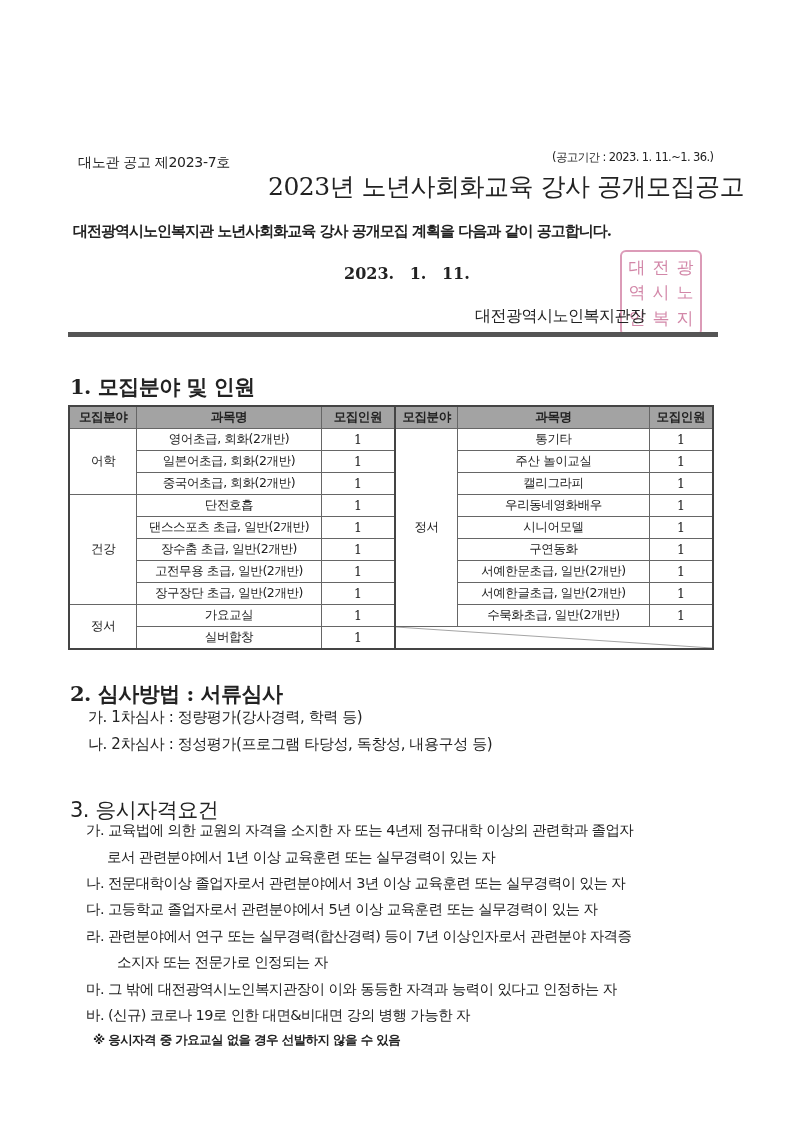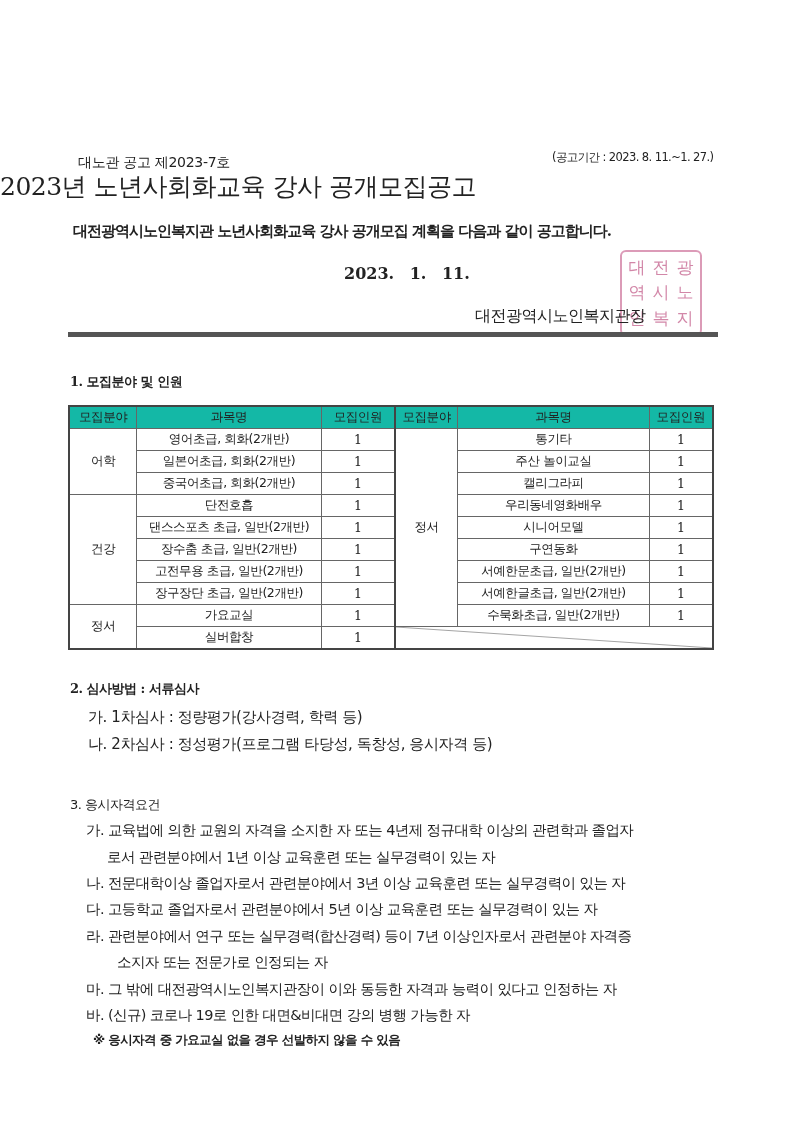--- a/index.html
+++ b/index.html
@@ -3,53 +3,53 @@
   <meta charset="utf-8">
   <style>
     html, body { margin: 0; padding: 0; }
     body {
       width: 793px; height: 1122px; background: #ffffff; position: relative;
       font-family: "DejaVu Serif", serif; color: #222; overflow: hidden;
     }
     .abs { position: absolute; }
     .doc-no { left: 78px; top: 148px; font-size: 14px; font-family: "DejaVu Sans", sans-serif; letter-spacing: -0.3px; margin-top: 6px; }
     .period { left: 552px; top: 150px; font-size: 11.5px; font-family: "DejaVu Sans", sans-serif; letter-spacing: -0.6px; }
-    .title { left: 0; width: 744px; top: 170px; text-align: left; font-size: 25px; letter-spacing: -0.5px; font-family: "DejaVu Serif", serif; }
+    .title { left: 0; width: 744px; top: 170px; text-align: right; font-size: 25px; letter-spacing: -0.5px; font-family: "DejaVu Serif", serif; }
     .intro { left: 0; width: 684px; top: 222px; text-align: center; font-size: 15px; font-weight: bold; letter-spacing: -1px; font-family: "DejaVu Serif", serif; }
     .date { left: 332px; top: 264px; font-size: 16px; font-weight: bold; word-spacing: 10px; font-family: "DejaVu Serif", serif; margin-left: 12px; }
     .issuer { left: 475px; top: 306px; font-size: 16px; letter-spacing: -0.5px; font-family: "DejaVu Serif", serif; }
     .rule { left: 68px; top: 332px; width: 650px; height: 5px; background: #555; }
     .seal {
       left: 620px; top: 250px; width: 82px; height: 86px; border: 2px solid #d07aa0;
       border-radius: 6px; opacity: 0.75; box-sizing: border-box; display: grid;
       grid-template-columns: 1fr 1fr 1fr; grid-template-rows: 1fr 1fr 1fr; padding: 3px;
       color: #c4608c; font-size: 17px; text-align: center; line-height: 24px; font-family: "DejaVu Sans", sans-serif;
     }
-    .sec-title { font-size: 13px; font-weight: bold; letter-spacing: -0.5px; font-family: "DejaVu Serif", serif; }
+    .sec-title { font-size: 21px; font-weight: bold; letter-spacing: -0.5px; font-family: "DejaVu Serif", serif; }
     .s1 { left: 70px; top: 373px; }
     table.recruit { position: absolute; left: 68px; top: 405px; width: 646px; border-collapse: collapse; border: 2px solid #444; font-family: "DejaVu Sans", sans-serif; font-size: 12.5px; letter-spacing: -0.4px; }
     table.recruit td, table.recruit th { border: 1px solid #666; height: 21px; padding: 0; text-align: center; font-weight: normal; }
-    table.recruit th { background: #14b8a6; }
+    table.recruit th { background: #a3a3a3; font-weight: bold; }
     table.recruit td.num { font-family: "DejaVu Serif", serif; }
     .thick-l { border-left: 2px solid #444 !important; }
     .diag { position: relative; }
     .diag svg { position: absolute; left: 0; top: 0; width: 100%; height: 100%; }
     .s2 { left: 70px; top: 680px; }
     .line { font-size: 15px; letter-spacing: -0.4px; font-family: "DejaVu Sans", sans-serif; }
     .s2a { left: 88px; top: 708px; }
     .s2b { left: 88px; top: 735px; }
     .s3 { left: 70px; top: 788px; font-family: "DejaVu Sans", sans-serif; font-weight: normal; margin-top: 8px; }
     .q { font-size: 14.5px; letter-spacing: -0.6px; font-family: "DejaVu Sans", sans-serif; white-space: nowrap; }
     .note { left: 93px; top: 1032px; font-size: 12.5px; font-weight: bold; letter-spacing: -0.6px; font-family: "DejaVu Sans", sans-serif; }
   </style>
 </head>
 <body>
 
 <div class="abs doc-no">대노관 공고 제2023-7호</div>
-<div class="abs period">(공고기간 : 2023. 8. 11.~1. 27.)</div>
+<div class="abs period">(공고기간 : 2023. 1. 11.~1. 36.)</div>
 <div class="abs title">2023년 노년사회화교육 강사 공개모집공고</div>
 <div class="abs intro">대전광역시노인복지관 노년사회화교육 강사 공개모집 계획을 다음과 같이 공고합니다.</div>
 <div class="abs date">2023.  1.  11.</div>
 
 <div class="abs seal">
   <span>대</span>
   <span>전</span>
   <span>광</span>
   <span>역</span>
   <span>시</span>
@@ -147,21 +147,21 @@
       <svg viewBox="0 0 100 10" preserveAspectRatio="none">
         <line x1="0" y1="0" x2="100" y2="10" stroke="#666" stroke-width="0.6" vector-effect="non-scaling-stroke"></line>
       </svg>
     </td>
   </tr>
 </tbody>
   </table>
 
 <div class="abs sec-title s2">2. 심사방법 : 서류심사</div>
 <div class="abs line s2a">가. 1차심사 : 정량평가(강사경력, 학력 등)</div>
-<div class="abs line s2b">나. 2차심사 : 정성평가(프로그램 타당성, 독창성, 응시자격 등)</div>
+<div class="abs line s2b">나. 2차심사 : 정성평가(프로그램 타당성, 독창성, 내용구성 등)</div>
 
 <div class="abs sec-title s3">3. 응시자격요건</div>
 
 <div class="abs q" style="left:86px; top:821px;">가. 교육법에 의한 교원의 자격을 소지한 자 또는 4년제 정규대학 이상의 관련학과 졸업자</div>
 <div class="abs q" style="left:107px; top:848px;">로서 관련분야에서 1년 이상 교육훈련 또는 실무경력이 있는 자</div>
 <div class="abs q" style="left:86px; top:874px;">나. 전문대학이상 졸업자로서 관련분야에서 3년 이상 교육훈련 또는 실무경력이 있는 자</div>
 <div class="abs q" style="left:86px; top:900px;">다. 고등학교 졸업자로서 관련분야에서 5년 이상 교육훈련 또는 실무경력이 있는 자</div>
 <div class="abs q" style="left:86px; top:927px;">라. 관련분야에서 연구 또는 실무경력(합산경력) 등이 7년 이상인자로서 관련분야 자격증</div>
 <div class="abs q" style="left:117px; top:953px;">소지자 또는 전문가로 인정되는 자</div>
 <div class="abs q" style="left:86px; top:980px;">마. 그 밖에 대전광역시노인복지관장이 이와 동등한 자격과 능력이 있다고 인정하는 자</div>

